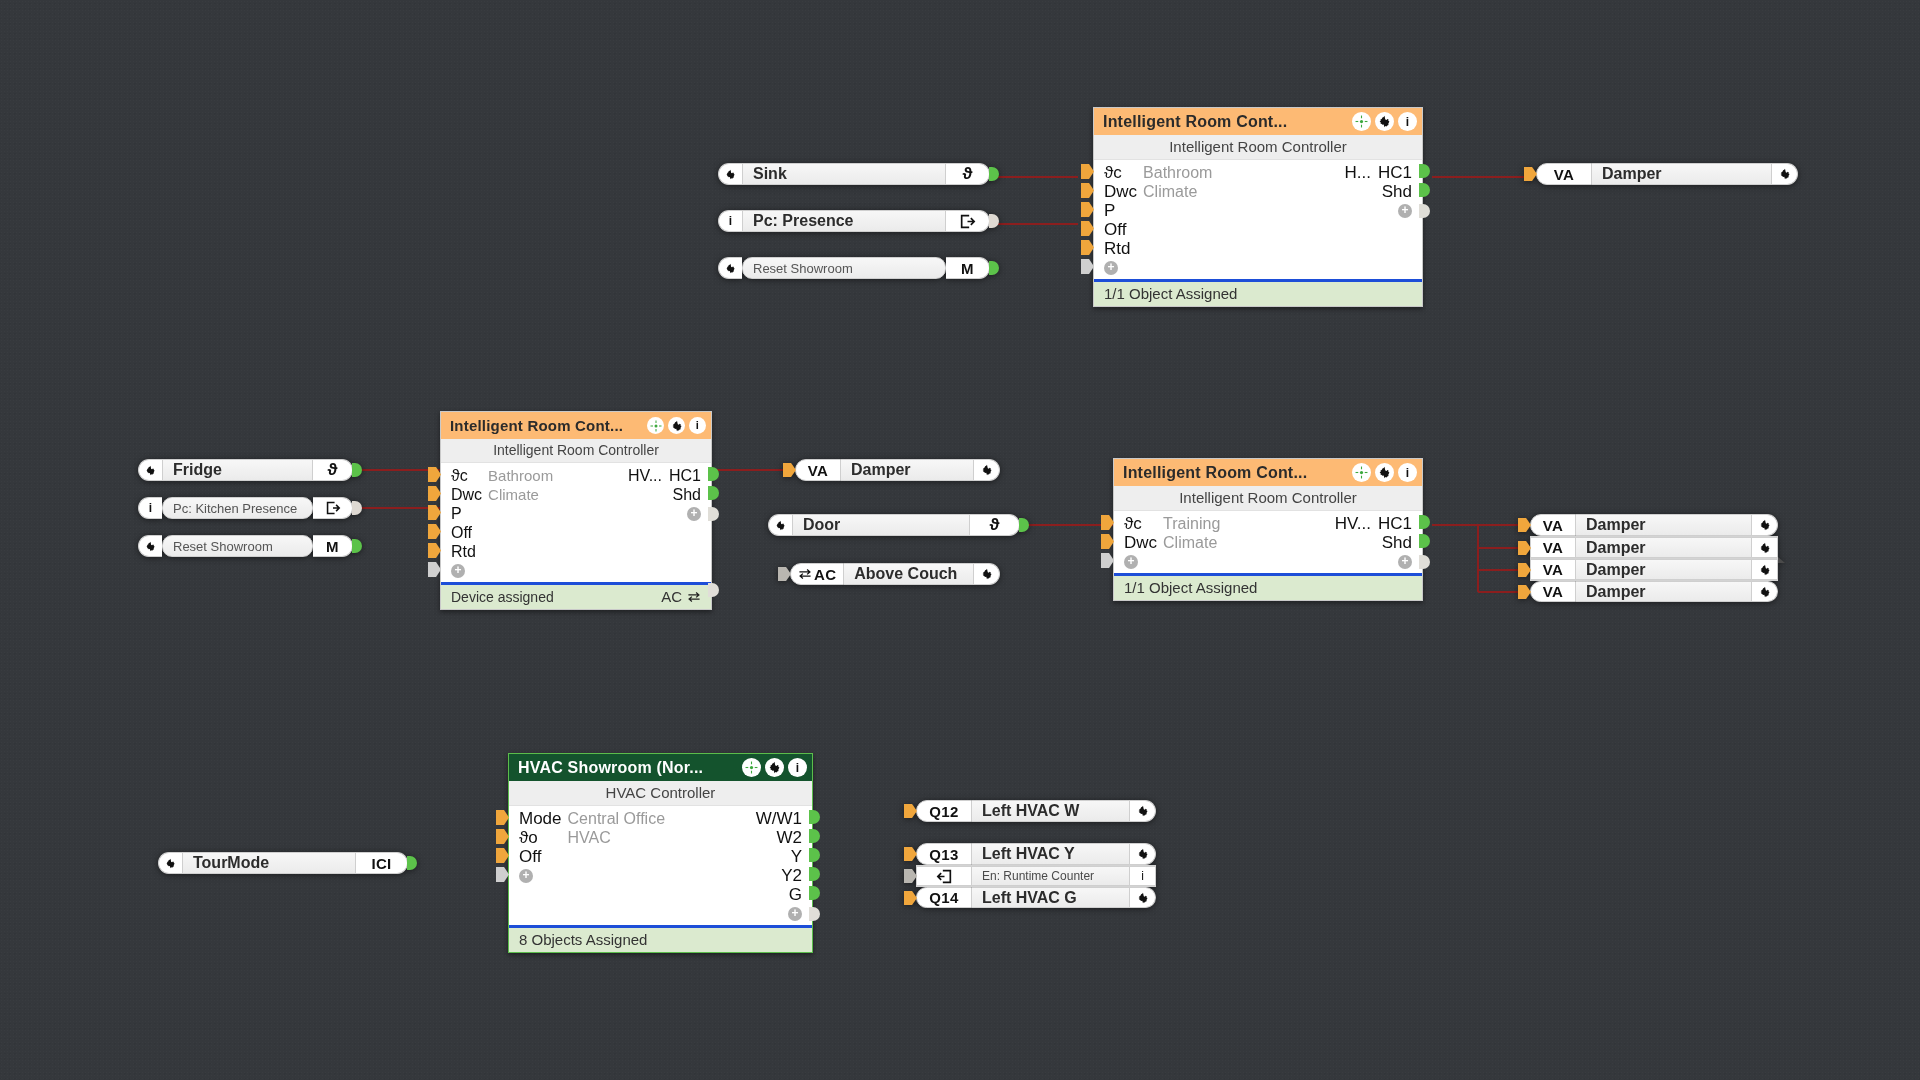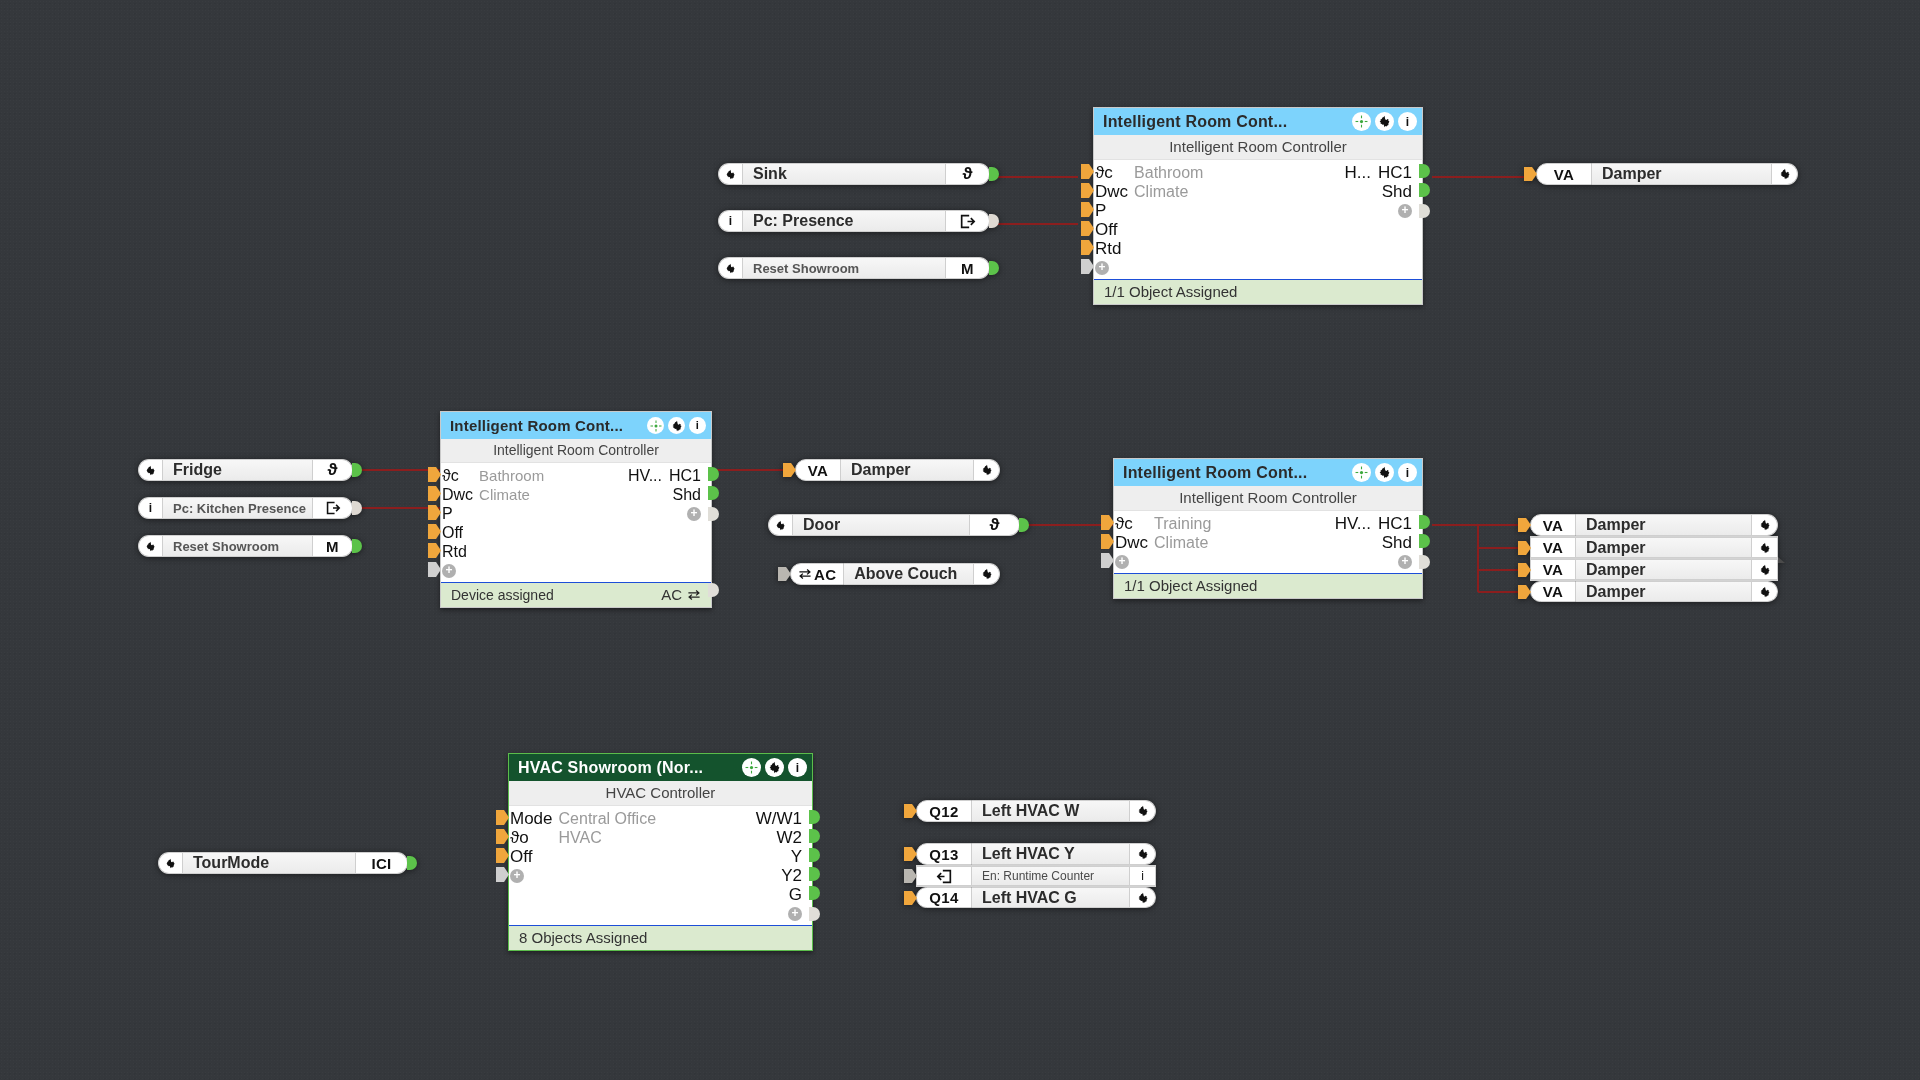--- a/index.html
+++ b/index.html
@@ -28,21 +28,21 @@
     box-shadow: 0 2px 5px rgba(0,0,0,0.45);
     display: flex; flex-direction: column;
   }
   .node-hdr {
     display: flex; align-items: center;
     height: 27px; padding: 0 5px 0 9px;
     font-size: 16px; font-weight: bold; letter-spacing: .2px;
     color: #2b2b2b;
     white-space: nowrap; overflow: hidden;
   }
-  .node-hdr.orange { background: #7dd3fc; }
+  .node-hdr.orange { background: #fdba74; }
   .node-hdr.green  { background: #14532d; color: #ffffff; }
   .node-hdr .ttl { flex: 1; overflow: hidden; text-overflow: clip; }
   .hdr-icons { display: flex; gap: 4px; align-items: center; }
   .cbtn {
     width: 19px; height: 19px; border-radius: 50%;
     background: #ffffff;
     display: flex; align-items: center; justify-content: center;
     font-size: 12px; line-height: 1; color: #111;
     font-weight: bold; flex: none;
   }
@@ -51,21 +51,21 @@
   .node-sub {
     background: #eeeeee;
     text-align: center;
     font-size: 15px; color: #444;
     padding: 3px 0 4px;
     border-bottom: 1px solid #e2e2e2;
   }
   .node-body {
     position: relative;
     flex: 1;
-    padding: 3px 10px 4px 1px;
+    padding: 3px 10px 4px 10px;
     min-height: 40px;
   }
   .grid3 {
     display: grid;
     grid-template-columns: auto 1fr auto;
     align-items: start;
     column-gap: 6px;
   }
   .col-in  { display: flex; flex-direction: column; }
   .col-mid { display: flex; flex-direction: column; align-items: flex-start; }
@@ -81,21 +81,21 @@
   }
   .out-row { display: flex; gap: 7px; align-items: baseline; }
   .plus {
     width: 14px; height: 14px; border-radius: 50%;
     background: #b0b0b0; color: #fff;
     font-size: 12px; line-height: 13px; text-align: center;
     font-weight: bold; margin-top: 3px;
   }
   .node-ftr {
     background: #dbeacf;
-    border-top: 1px solid #1d4ed8;
+    border-top: 3px solid #1d4ed8;
     display: flex; align-items: center; justify-content: space-between;
     font-size: 15px; color: #333;
     padding: 3px 10px 4px 10px;
   }
   .ftr-right { display: flex; align-items: center; gap: 5px; font-size: 15px; }
 
   
   .port {
     position: absolute;
     width: 13px; height: 15px;
@@ -148,21 +148,21 @@
   }
   .b-label {
     background: linear-gradient(#f7f7f7, #ebebeb);
     border: 1px solid #cfcfcf;
     display: flex; align-items: center;
     font-size: 16px; font-weight: bold; color: #2c2c2c;
     padding: 0 10px;
     white-space: nowrap; overflow: hidden;
   }
   .b-label.dim { font-size: 13px; font-weight: normal; color: #4a4a4a; }
-  .b-label.thin { font-size: 13px; font-weight: bold; color: #555; }
+  .b-label.thin { font-size: 13px; font-weight: normal; color: #555; border-radius: 10px; }
   .b-gear {
     background: #ffffff;
     border: 1px solid #cfcfcf; border-left: none;
     display: flex; align-items: center; justify-content: center;
     width: 26px; flex: none; color: #111; font-size: 12px;
   }
   .b-nb { border-left: none; }
 
   
   .stub-out {

